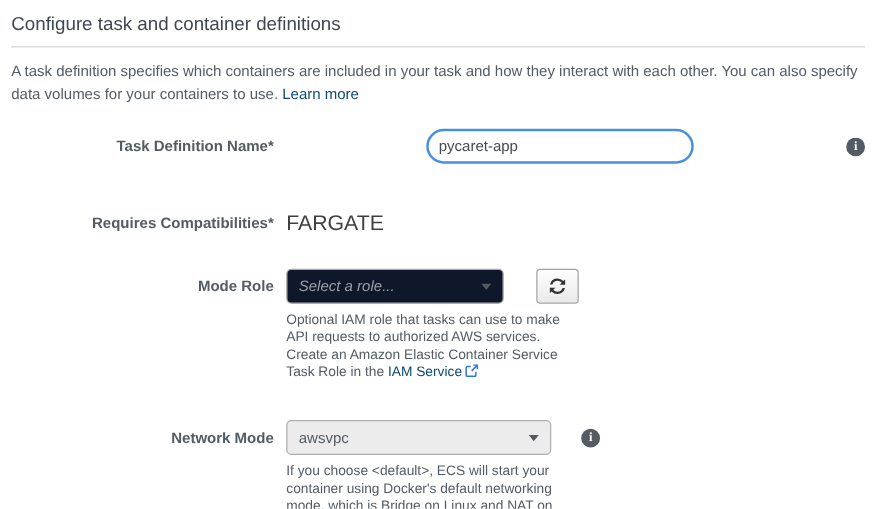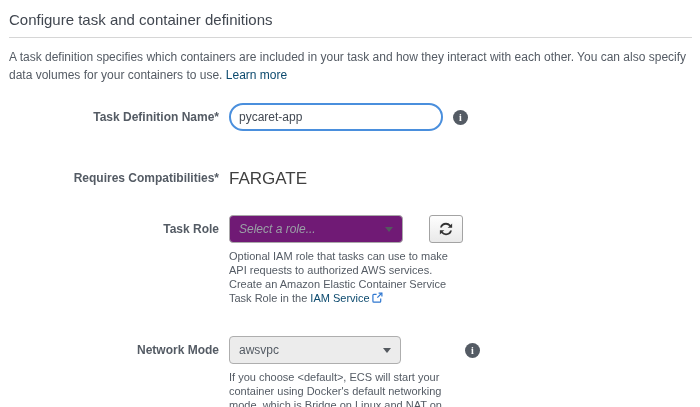--- a/index.html
+++ b/index.html
@@ -20,21 +20,21 @@
     border: none; border-top: 1px solid #d6d6d6;
     margin: 7px 0 0 0;
   }
   .desc {
     font-size: 12px; line-height: 18px; color: #545b64;
     margin: 10px 0 0 0; max-width: 678px;
   }
   .link { color: #0c4a6e; text-decoration: none; cursor: pointer; }
 
   .row { display: flex; align-items: flex-start; }
-  .r1 { margin-top: 19px; }
+  .r1 { margin-top: 19px; justify-content: space-between; }
   .r2 { margin-top: 40px; }
   .r3 { margin-top: 29px; }
   .r4 { margin-top: 30px; }
 
   .row-label {
     width: 220px; min-width: 220px; text-align: right;
     font-size: 12px; font-weight: bold; color: #545b64;
     padding-right: 10px; line-height: 15px;
   }
   .pt { padding-top: 7px; }
@@ -46,24 +46,24 @@
     font-family: "Liberation Sans", sans-serif; outline: none;
   }
   .static-value { font-size: 17px; color: #404040; line-height: 15px; }
 
   .ctrl-col { display: flex; flex-direction: column; }
   .ctrl-line { display: flex; align-items: flex-start; }
 
   .select-box {
     display: flex; align-items: center; height: 28px;
     border: 1px solid #a9a9a9; border-radius: 4px;
-    padding: 0 9px; cursor: pointer; background: #701a75;
+    padding: 0 9px; cursor: pointer; background: #0f172a;
   }
   .select-box.w { width: 174px; }
-  .select-box.g { width: 172px; background: #ececec; border-color: #aeaeae; }
+  .select-box.g { width: 212px; background: #ececec; border-color: #aeaeae; }
   .select-text { flex: 1; font-size: 12px; color: #545b64; }
   .placeholder { font-style: italic; color: #9aa0a6; }
   .caret {
     width: 0; height: 0; margin-left: 6px;
     border-left: 4px solid transparent; border-right: 4px solid transparent;
     border-top: 5px solid #54595f;
   }
 
   .refresh-btn {
     margin-left: 26px; width: 34px; height: 28px;
@@ -107,21 +107,21 @@
     </div>
     <span class="info-icon icon-gap">i</span>
   </div>
 
   <div class="row r2">
     <div class="row-label">Requires Compatibilities*</div>
     <div class="static-value">FARGATE</div>
   </div>
 
   <div class="row r3">
-    <div class="row-label pt">Task Role</div>
+    <div class="row-label pt">Mode Role</div>
     <div class="ctrl-col">
       <div class="ctrl-line">
         <div class="select-box w">
           <span class="select-text placeholder">Select a role...</span>
           <span class="caret"></span>
         </div>
         <button class="refresh-btn">
           <span style="display:flex;">
             <svg width="14" height="14" viewBox="0 0 16 16">
               <path fill="#333333" d="M8 3a5 5 0 0 1 3.9 1.9L9.9 6.6H15V1.8l-1.7 1.5A7 7 0 0 0 8 1 7 7 0 0 0 1.2 6.3h2.1A5 5 0 0 1 8 3z"></path>

